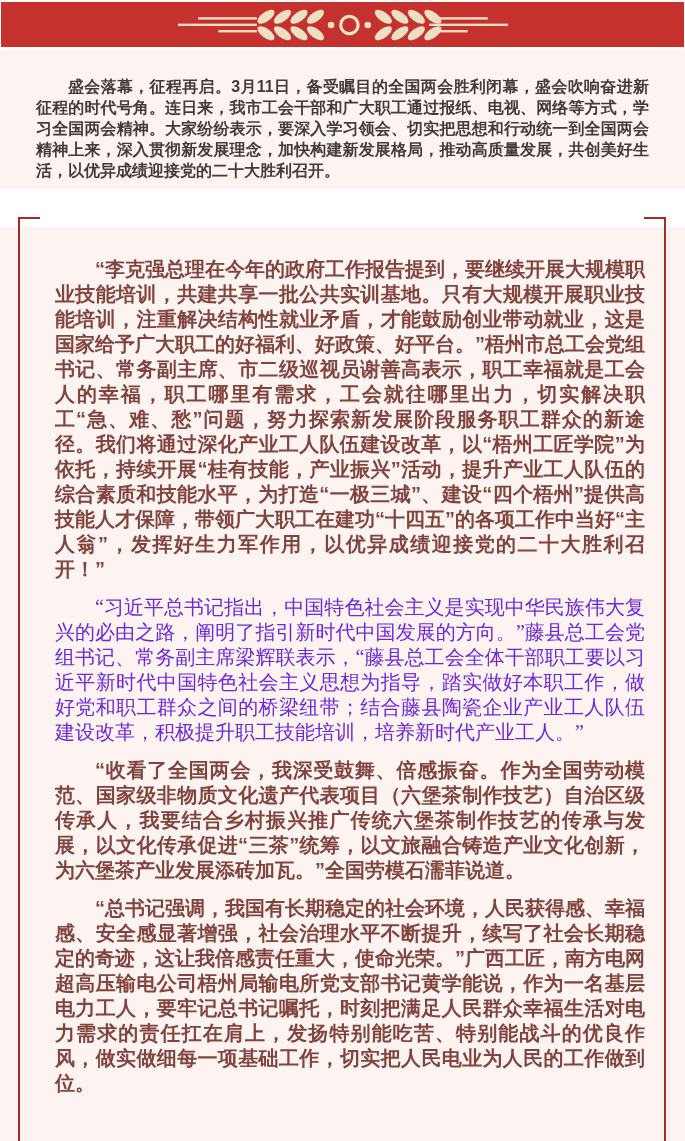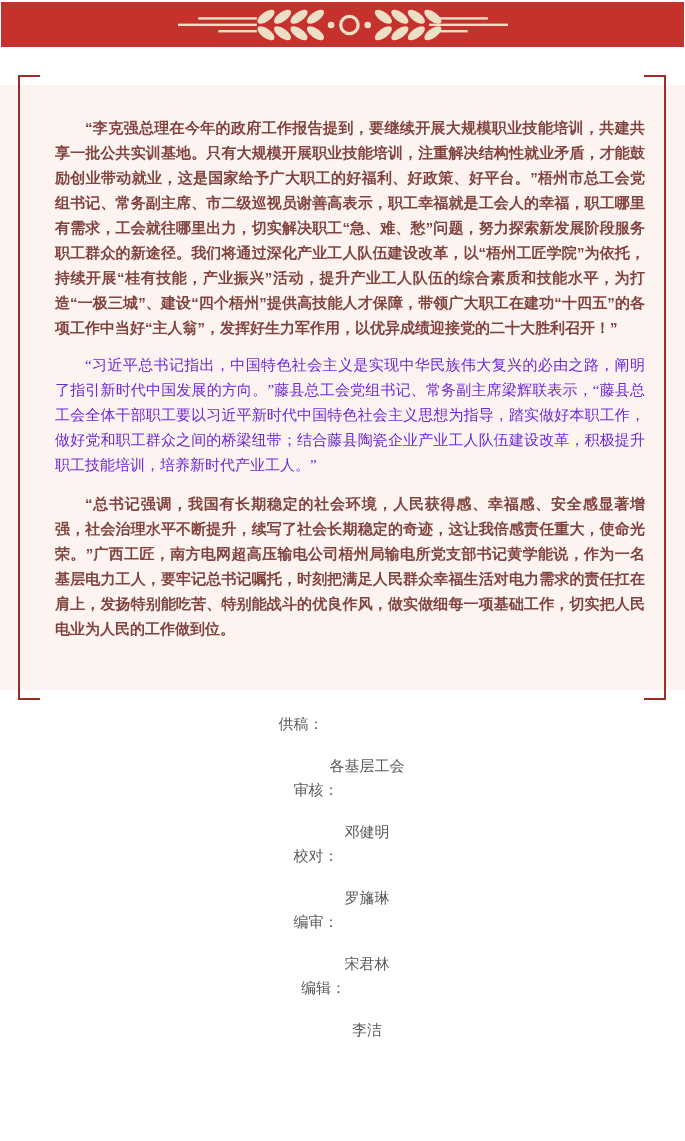--- a/index.html
+++ b/index.html
@@ -42,21 +42,21 @@
   .main-section{
     position:relative;
     margin-top:38px;
     background:#fdf4f2;
     padding:30px 40px 46px 55px;
   }
   .main-section p{
     margin:0 0 13px 0;
     color:#82443e;
     font-weight:bold;
-    font-size:15px;
+    font-size:20px;
     line-height:25px;
     text-align:justify;
     text-indent:2em;
   }
   .main-section p:last-child{margin-bottom:3px;}
   .main-section p.kai{
     font-family:"Liberation Serif","DejaVu Serif",serif;
     font-weight:normal;
     color:#6d28d9;
   }
@@ -128,31 +128,35 @@
           </g>
 
           <rect x="274" y="20.5" width="86" height="2.6"></rect>
           <rect x="274" y="13.5" width="64" height="2.6"></rect>
           <rect x="274" y="27.5" width="42" height="2.6"></rect>
         </g>
       </svg>
     </span>
   </div>
 
+  <div class="intro-section">
+    <p>盛会落幕，征程再启。3月11日，备受瞩目的全国两会胜利闭幕，盛会吹响奋进新征程的时代号角。连日来，我市工会干部和广大职工通过报纸、电视、网络等方式，学习全国两会精神。大家纷纷表示，要深入学习领会、切实把思想和行动统一到全国两会精神上来，深入贯彻新发展理念，加快构建新发展格局，推动高质量发展，共创美好生活，以优异成绩迎接党的二十大胜利召开。</p>
+  </div>
 
   <div class="main-section">
     <div class="frame-line frame-left"></div>
     <div class="frame-line frame-right"></div>
     <div class="stub stub-tl"></div>
     <div class="stub stub-tr"></div>
     <div class="stub stub-bl"></div>
     <div class="stub stub-br"></div>
 
     <p>“李克强总理在今年的政府工作报告提到，要继续开展大规模职业技能培训，共建共享一批公共实训基地。只有大规模开展职业技能培训，注重解决结构性就业矛盾，才能鼓励创业带动就业，这是国家给予广大职工的好福利、好政策、好平台。”梧州市总工会党组书记、常务副主席、市二级巡视员谢善高表示，职工幸福就是工会人的幸福，职工哪里有需求，工会就往哪里出力，切实解决职工“急、难、愁”问题，努力探索新发展阶段服务职工群众的新途径。我们将通过深化产业工人队伍建设改革，以“梧州工匠学院”为依托，持续开展“桂有技能，产业振兴”活动，提升产业工人队伍的综合素质和技能水平，为打造“一极三城”、建设“四个梧州”提供高技能人才保障，带领广大职工在建功“十四五”的各项工作中当好“主人翁”，发挥好生力军作用，以优异成绩迎接党的二十大胜利召开！”</p>
     <p class="kai">“习近平总书记指出，中国特色社会主义是实现中华民族伟大复兴的必由之路，阐明了指引新时代中国发展的方向。”藤县总工会党组书记、常务副主席梁辉联表示，“藤县总工会全体干部职工要以习近平新时代中国特色社会主义思想为指导，踏实做好本职工作，做好党和职工群众之间的桥梁纽带；结合藤县陶瓷企业产业工人队伍建设改革，积极提升职工技能培训，培养新时代产业工人。”</p>
+    <p>“收看了全国两会，我深受鼓舞、倍感振奋。作为全国劳动模范、国家级非物质文化遗产代表项目（六堡茶制作技艺）自治区级传承人，我要结合乡村振兴推广传统六堡茶制作技艺的传承与发展，以文化传承促进“三茶”统筹，以文旅融合铸造产业文化创新，为六堡茶产业发展添砖加瓦。”全国劳模石濡菲说道。</p>
     <p>“总书记强调，我国有长期稳定的社会环境，人民获得感、幸福感、安全感显著增强，社会治理水平不断提升，续写了社会长期稳定的奇迹，这让我倍感责任重大，使命光荣。”广西工匠，南方电网超高压输电公司梧州局输电所党支部书记黄学能说，作为一名基层电力工人，要牢记总书记嘱托，时刻把满足人民群众幸福生活对电力需求的责任扛在肩上，发扬特别能吃苦、特别能战斗的优良作风，做实做细每一项基础工作，切实把人民电业为人民的工作做到位。</p>
   </div>
 
   <div class="footer">
     <div class="credit-line">
       <span class="credit-label">供稿：</span>
       <span class="credit-value">各基层工会</span>
     </div>
     <div class="credit-line">
       <span class="credit-label">审核：</span>

